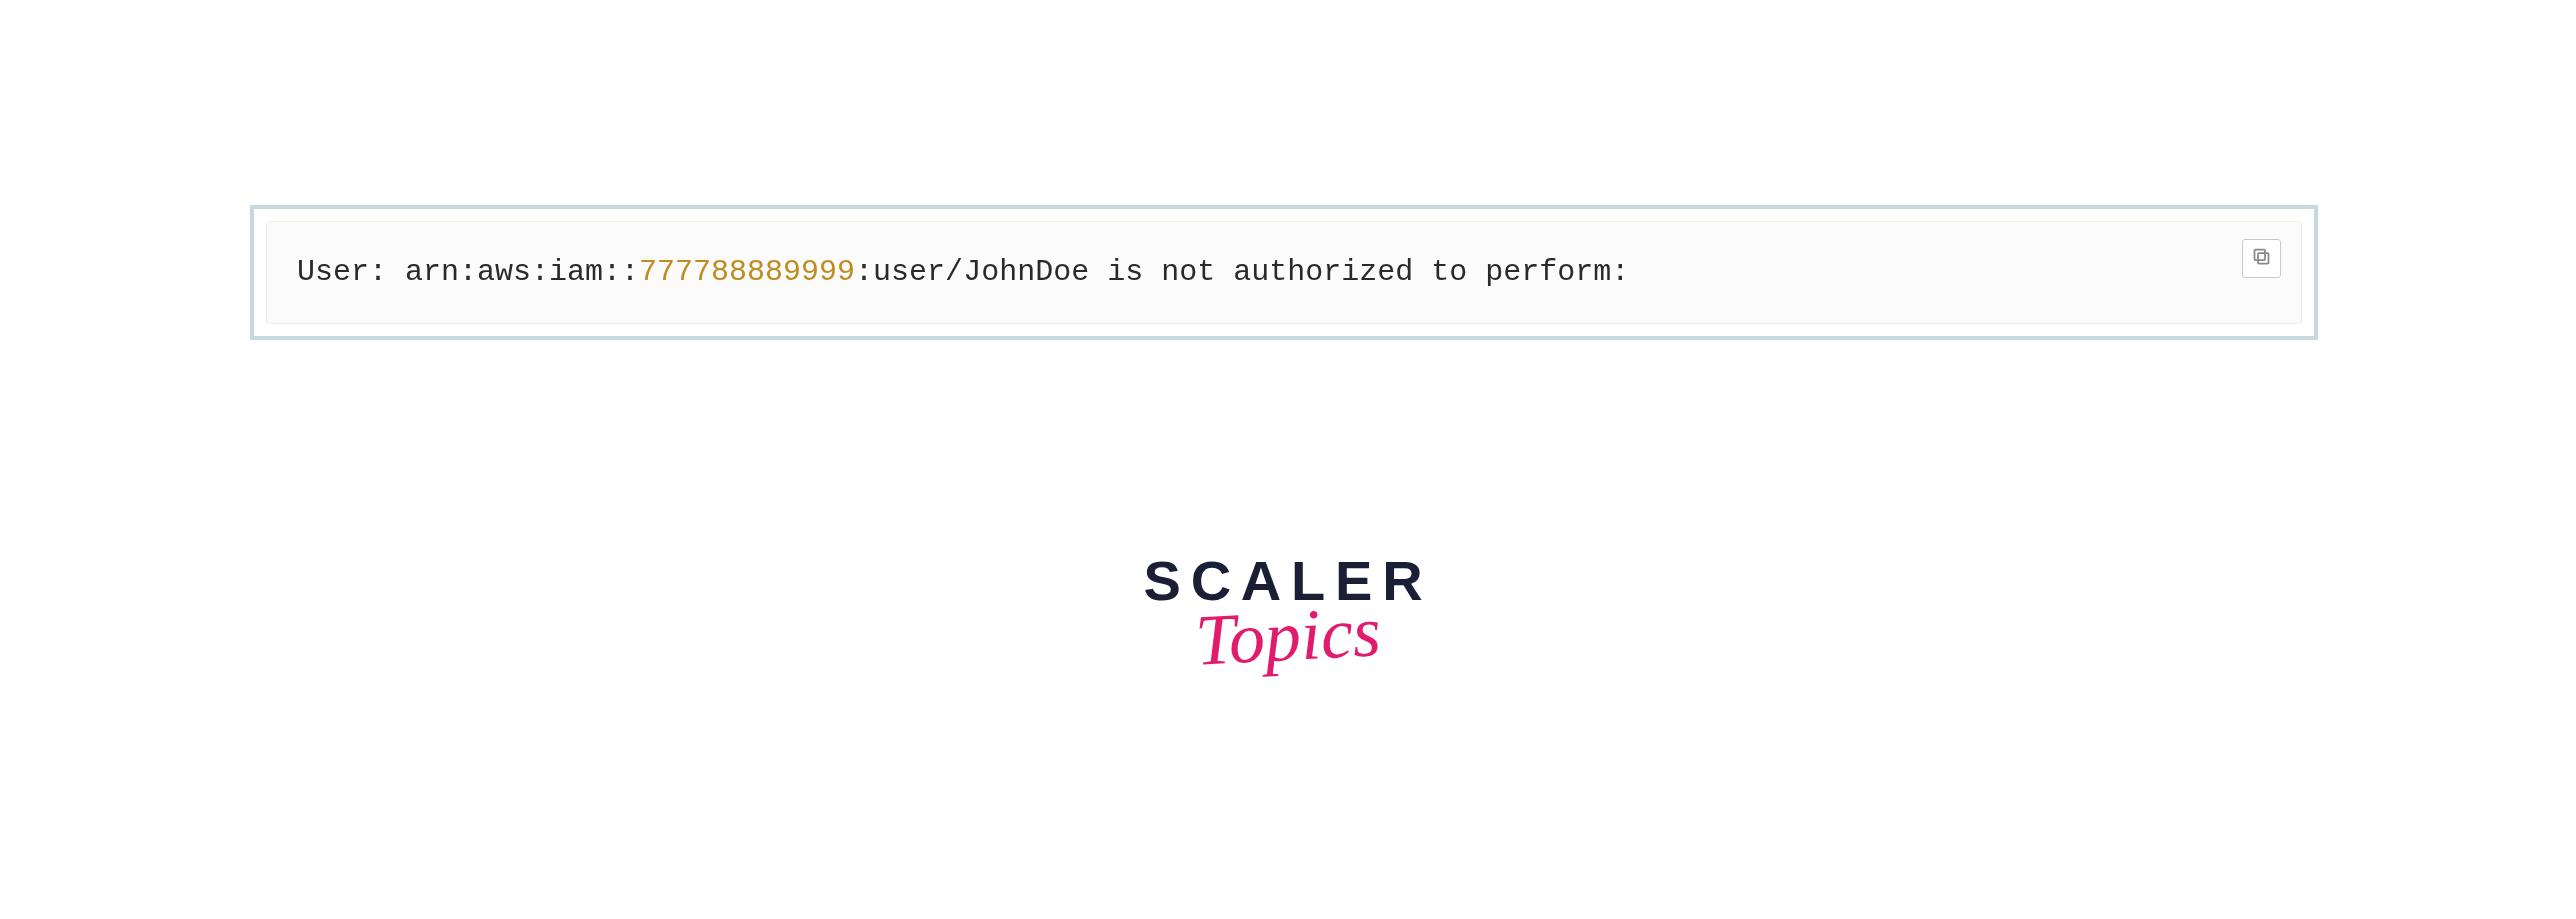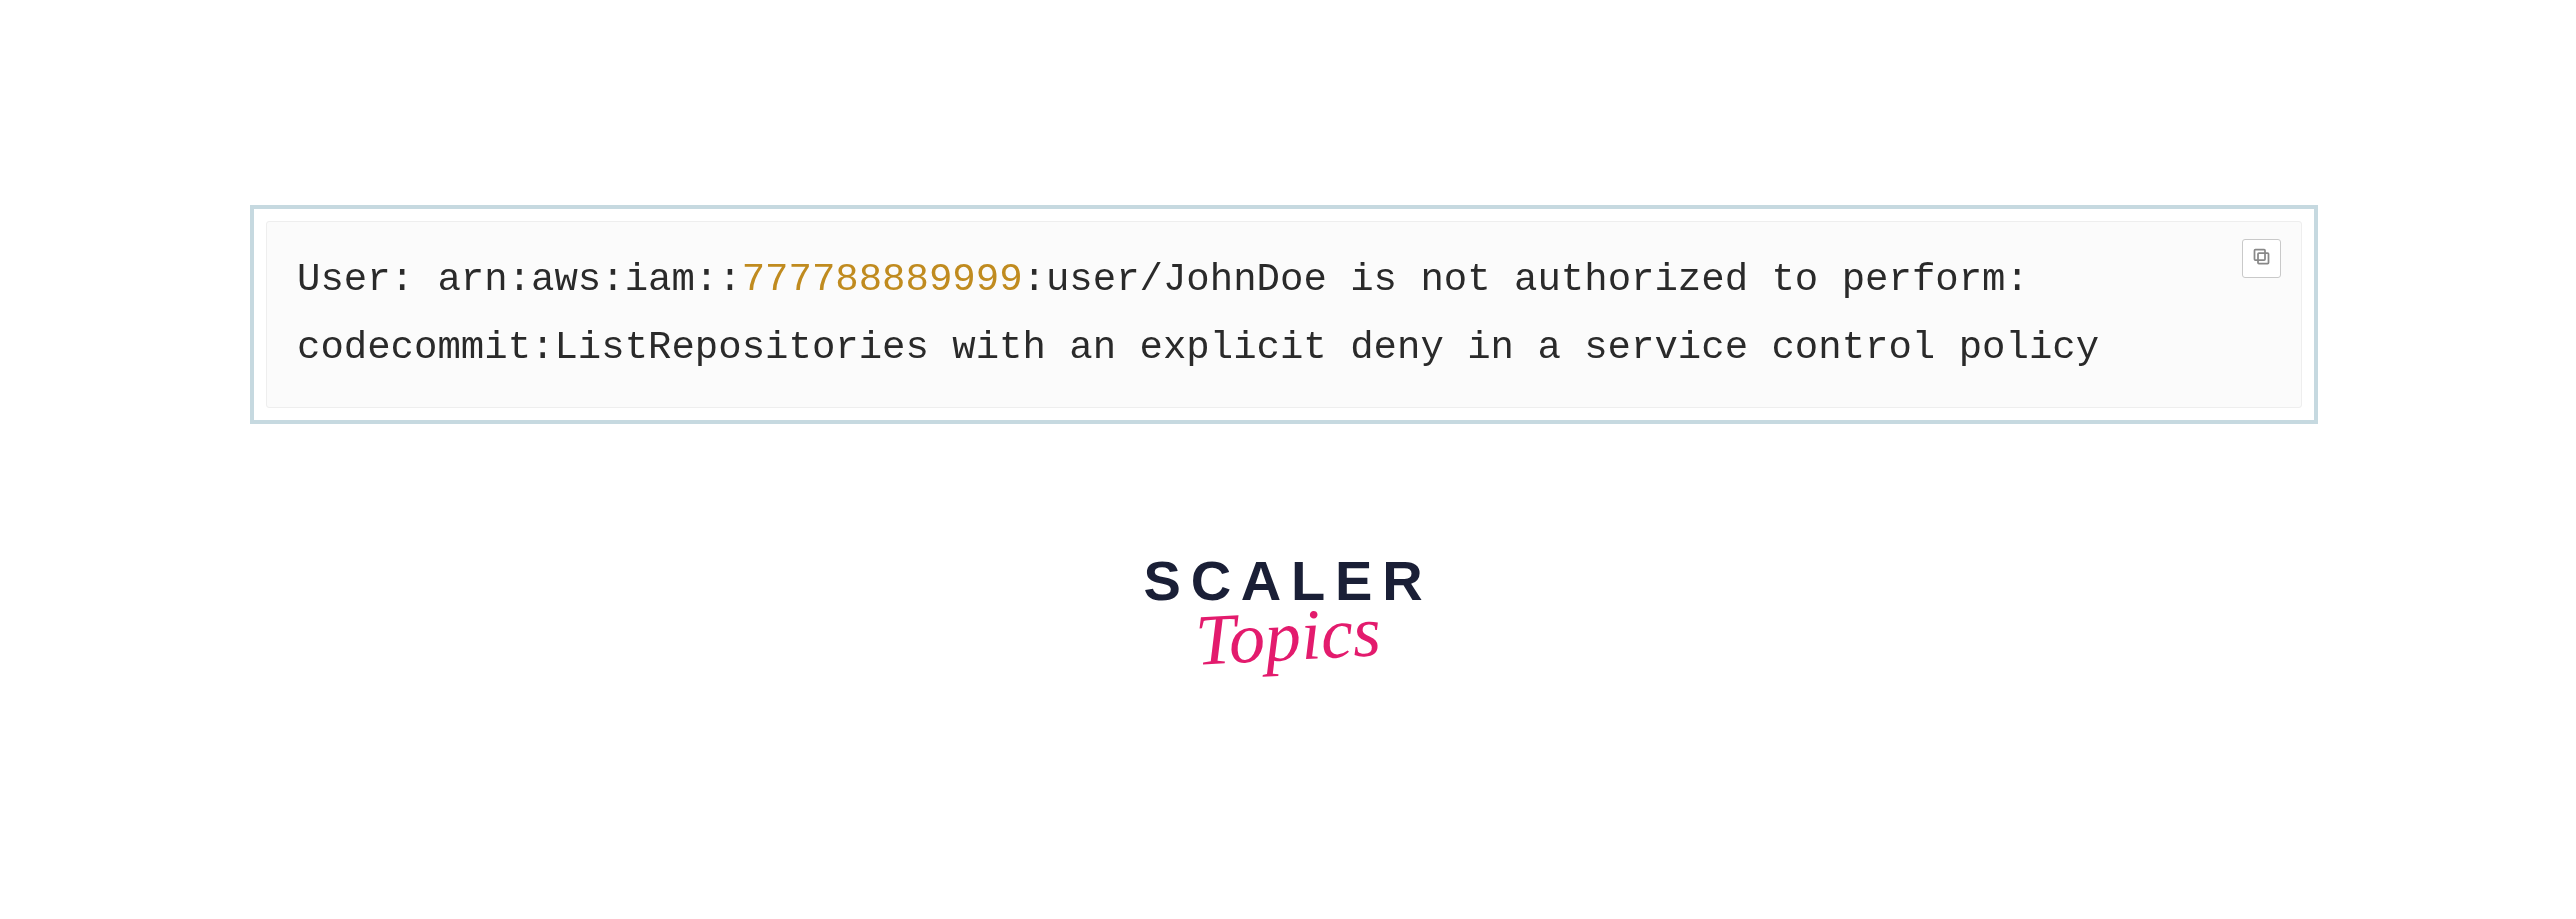--- a/index.html
+++ b/index.html
@@ -26,21 +26,21 @@
       padding: 12px;
     }
 
     .code-block {
       background: #fbfbfb;
       border: 1.5px solid #eeeeee;
       border-radius: 3px;
       padding: 24px 30px;
       position: relative;
       font-family: "Consolas", "Monaco", "Courier New", monospace;
-      font-size: 39px;
+      font-size: 30px;
       line-height: 1.75;
       color: #2a2a2a;
     }
 
     .code-line {
       white-space: nowrap;
     }
 
     .hl-number {
       color: #c08b1f;
@@ -106,21 +106,20 @@
   <div class="code-block">
     <button class="copy-btn">
       <span>
         <svg viewBox="0 0 24 24">
           <rect x="8" y="8" width="12" height="12" rx="1"></rect>
           <rect x="4" y="4" width="12" height="12" rx="1"></rect>
         </svg>
       </span>
     </button>
     <div class="code-line"><span>User: arn:aws:iam::</span><span class="hl-number">777788889999</span><span>:user/JohnDoe is not authorized to perform:</span></div>
-    <div class="code-line">codecommit:ListRepositories with an explicit deny in a service control policy</div>
   </div>
 </div>
 
 <div class="logo-wrap">
   <span class="logo-scaler">SCALER</span>
   <span class="logo-topics">Topics</span>
 </div>
 
 
 </body></html>

